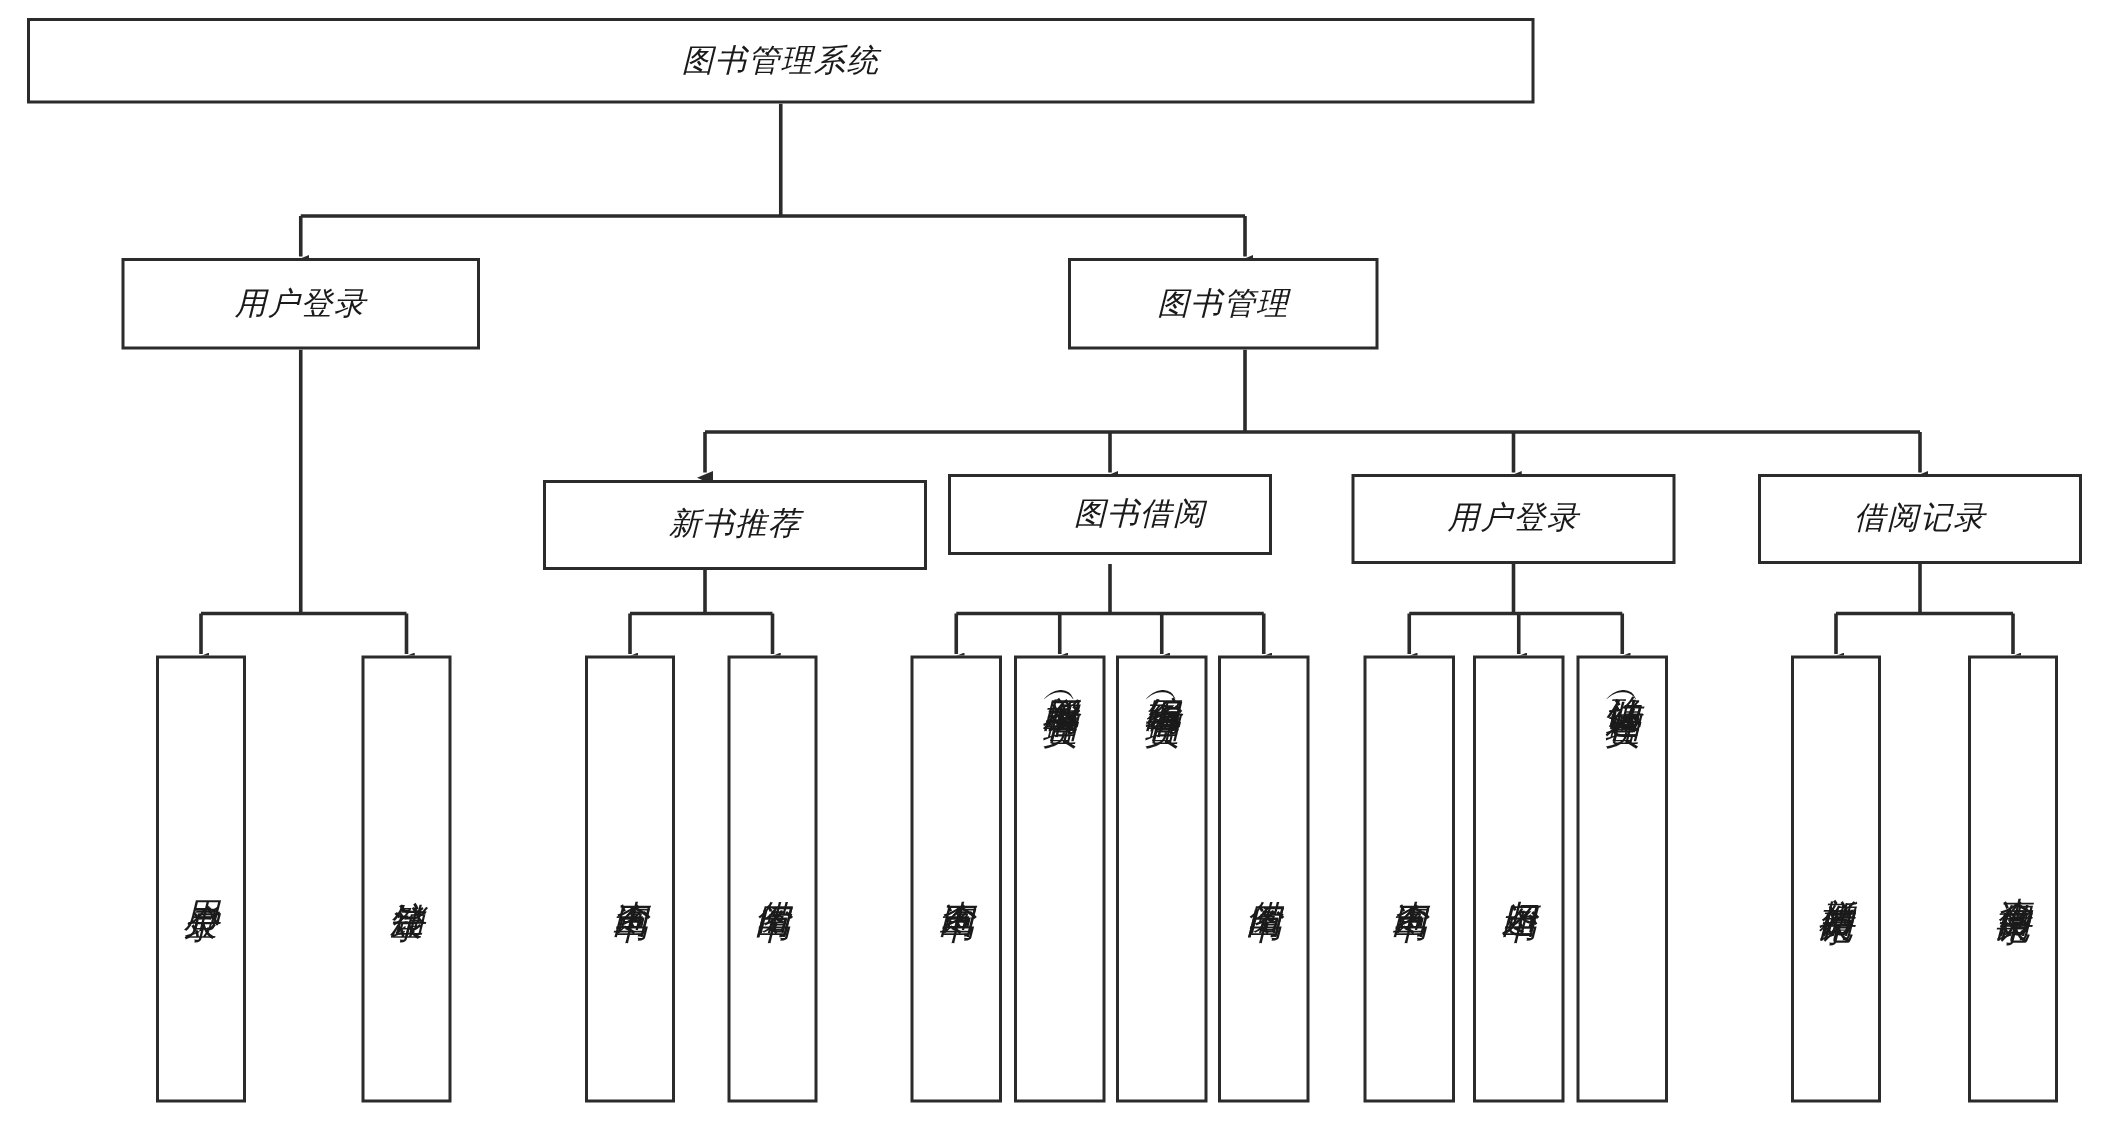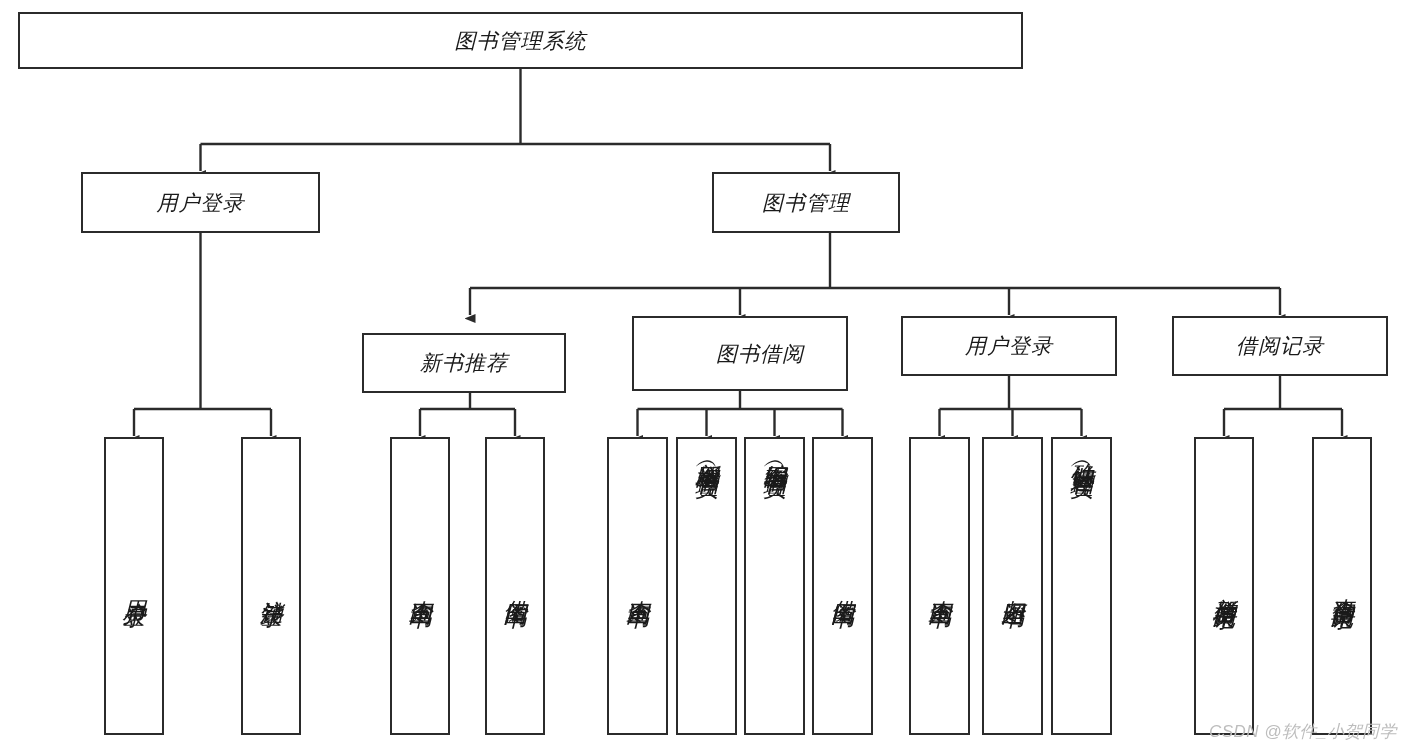--- a/index.html
+++ b/index.html
@@ -119,27 +119,27 @@
       </g>
   </svg>
 
   <div id="node-layer">
       <div class="node horiz" style="left: 18px; top: 12px; width: 1005px; height: 57px;">
         <span class="label">图书管理系统</span>
       </div>
       <div class="node horiz" style="left: 81px; top: 172px; width: 239px; height: 61px;">
         <span class="label">用户登录</span>
       </div>
-      <div class="node horiz" style="left: 712px; top: 172px; width: 188px; height: 61px; text-align: center;">
+      <div class="node horiz" style="left: 712px; top: 172px; width: 207px; height: 61px; text-align: center;">
         <span class="label">图书管理</span>
       </div>
-      <div class="node horiz" style="left: 362px; top: 333px; width: 204px; height: 60px; text-align: right;">
+      <div class="node horiz" style="left: 362px; top: 320px; width: 256px; height: 60px; text-align: right;">
         <span class="label">新书推荐</span>
       </div>
-      <div class="node horiz" style="left: 632px; top: 316px; width: 216px; height: 75px; padding-left: 40px;">
+      <div class="node horiz" style="left: 632px; top: 316px; width: 216px; height: 54px; padding-left: 40px;">
         <span class="label">图书借阅</span>
       </div>
       <div class="node horiz" style="left: 901px; top: 316px; width: 216px; height: 60px;">
         <span class="label">用户登录</span>
       </div>
       <div class="node horiz" style="left: 1172px; top: 316px; width: 216px; height: 60px;">
         <span class="label">借阅记录</span>
       </div>
       <div class="node vert centered" style="left: 104px; top: 437px; width: 60px; height: 298px;">
         <span class="label">用户登录</span>
@@ -175,14 +175,13 @@
         <span class="label">确认归还（管理员）</span>
       </div>
       <div class="node vert centered" style="left: 1194px; top: 437px; width: 60px; height: 298px;">
         <span class="label">新增借阅记录</span>
       </div>
       <div class="node vert centered" style="left: 1312px; top: 437px; width: 60px; height: 298px;">
         <span class="label">查询借阅记录</span>
       </div>
     </div>
 
-  <div class="watermark">CSDN @软件_小贺同学</div>
 </div>
 
 </body></html>

